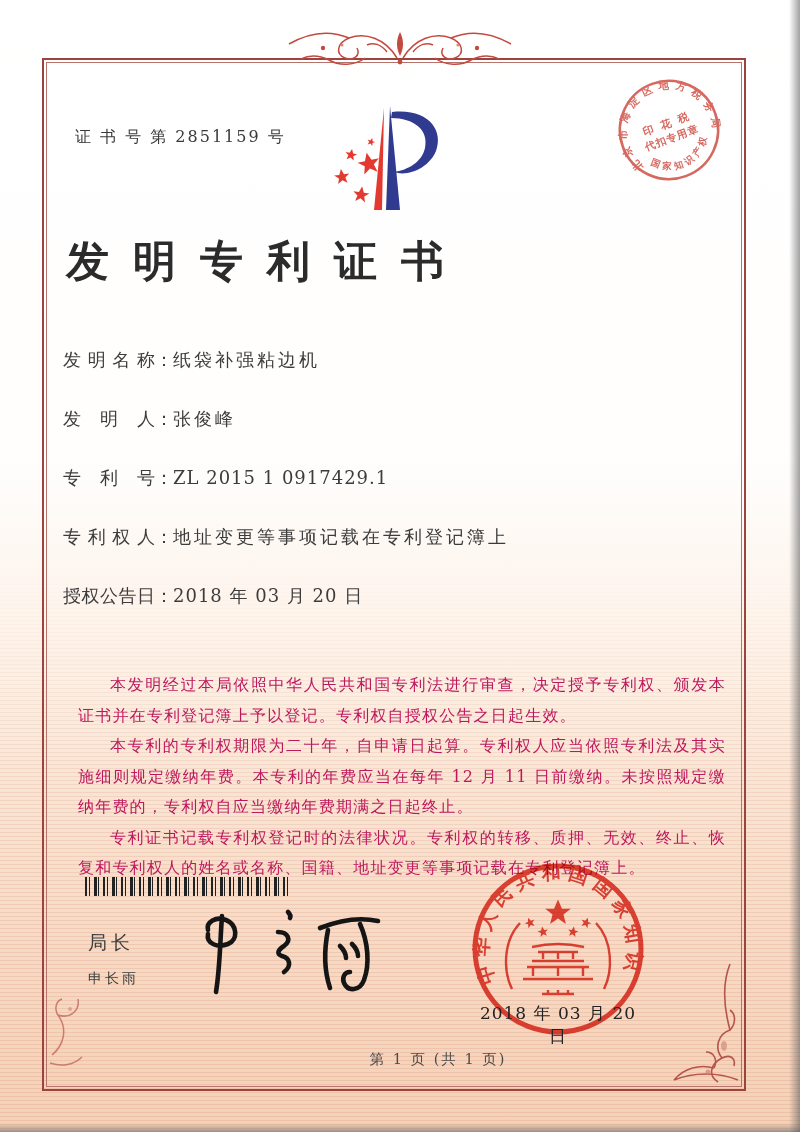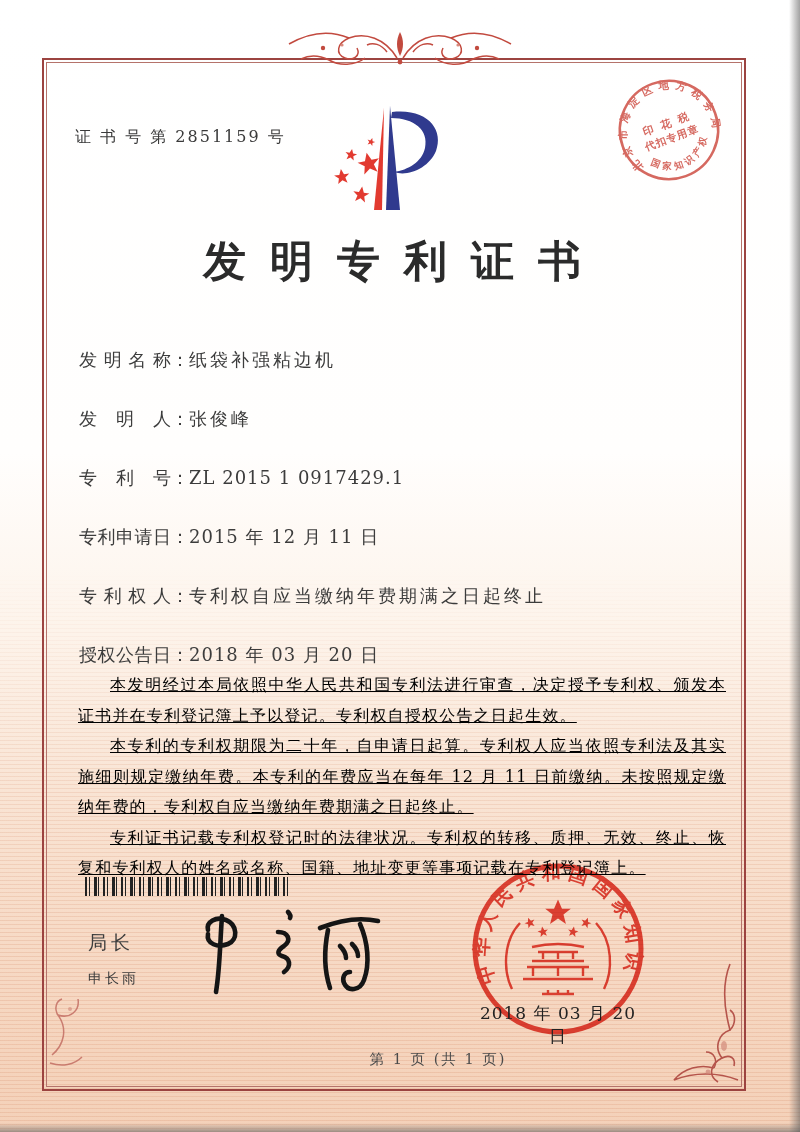--- a/index.html
+++ b/index.html
@@ -16,28 +16,28 @@
   .edge-b{position:absolute;left:0;bottom:0;width:100%;height:9px;background:linear-gradient(to bottom,rgba(0,0,0,0),rgba(105,105,105,.4) 70%,rgba(84,84,84,.55));}
   
   .frame{position:absolute;left:42px;top:58px;width:700px;height:1029px;border:2.5px solid #9c4340;}
   .frame-inner{position:absolute;inset:2px;border:1px solid #b5736b;}
   .orn-top{position:absolute;left:285px;top:18px;width:230px;height:54px;}
   .orn-br{position:absolute;left:664px;top:960px;width:78px;height:128px;}
   .orn-bl{position:absolute;left:44px;top:985px;width:60px;height:100px;}
   .cert-no{position:absolute;left:75px;top:127px;font-size:16px;letter-spacing:2px;color:#3a3a3a;}
   .logo{position:absolute;left:334px;top:100px;width:128px;height:118px;}
   .stamp{position:absolute;left:615px;top:76px;width:108px;height:108px;transform:rotate(-20deg);opacity:.88;mix-blend-mode:multiply;}
-  .title{position:absolute;left:42px;top:233px;width:700px;text-align:center;font-size:43px;font-weight:600;color:#2b2b2b;letter-spacing:24px;text-indent:24px;}
-  .fields{position:absolute;left:79px;top:348px;width:660px;}
+  .title{position:absolute;left:42px;top:233px;width:700px;text-align:left;font-size:43px;font-weight:600;color:#2b2b2b;letter-spacing:24px;text-indent:24px;}
+  .fields{position:absolute;left:63px;top:348px;width:660px;}
   .frow{height:22px;margin-bottom:37px;white-space:nowrap;color:#3c3c3c;}
   .fl{display:inline-block;width:92px;font-size:18px;text-align:justify;text-align-last:justify;vertical-align:bottom;}
   .fc{font-size:18px;}
   .fv{font-size:18px;letter-spacing:3px;}
   .fv-lat{letter-spacing:1px;margin-top:42px;}
-  .paras{position:absolute;left:78px;top:670px;width:648px;color:#000000;text-decoration:underline;}
+  .paras{position:absolute;left:78px;top:670px;width:648px;color:#be185d;}
   .paras p{margin:0;text-indent:2em;font-size:16px;line-height:30.5px;letter-spacing:1.2px;text-align:justify;}
   .barcode{position:absolute;left:85px;top:877px;width:205px;height:19px;
     background:repeating-linear-gradient(90deg,#222 0 2px,transparent 2px 4px,#222 4px 5px,transparent 5px 9px,#222 9px 12px,transparent 12px 13px,#222 13px 14px,transparent 14px 18px);}
   .dir-label{position:absolute;left:88px;top:930px;font-size:19px;letter-spacing:4px;color:#3c3c3c;font-family:"Liberation Sans","DejaVu Sans",sans-serif;text-align:right;}
   .dir-name{position:absolute;left:88px;top:970px;font-size:14px;letter-spacing:3px;color:#3c3c3c;font-family:"Liberation Sans","DejaVu Sans",sans-serif;}
   .sig{position:absolute;left:192px;top:898px;width:205px;height:105px;}
   .seal{position:absolute;left:470px;top:861px;width:176px;height:176px;opacity:.92;mix-blend-mode:multiply;}
   .issue-date{position:absolute;left:468px;top:1002px;width:180px;text-align:center;font-size:17px;letter-spacing:1px;color:#222;}
   .footer{position:absolute;left:42px;top:1050px;width:792px;text-align:center;font-size:14.5px;letter-spacing:2px;color:#4a4a4a;}
 </style>
@@ -110,24 +110,21 @@
     <div class="frow">
       <span class="fl">发明名称</span><span class="fc">：</span><span class="fv">纸袋补强粘边机</span>
     </div>
     <div class="frow">
       <span class="fl">发明人</span><span class="fc">：</span><span class="fv">张俊峰</span>
     </div>
     <div class="frow">
       <span class="fl">专利号</span><span class="fc">：</span><span class="fv fv-lat">ZL 2015 1 0917429.1</span>
     </div>
     <div class="frow">
-      <span class="fl">专利申请日</span><span class="fc">：</span><span class="fv fv-lat">2015 年 12 月 11 日</span>
-    </div>
-    <div class="frow">
-      <span class="fl">专利权人</span><span class="fc">：</span><span class="fv">专利权自应当缴纳年费期满之日起终止</span>
+      <span class="fl">专利权人</span><span class="fc">：</span><span class="fv">地址变更等事项记载在专利登记簿上</span>
     </div>
     <div class="frow">
       <span class="fl">授权公告日</span><span class="fc">：</span><span class="fv fv-lat">2018 年 03 月 20 日</span>
     </div>
   </div>
 
   <div class="paras">
     <p>本发明经过本局依照中华人民共和国专利法进行审查，决定授予专利权、颁发本证书并在专利登记簿上予以登记。专利权自授权公告之日起生效。</p>
     <p>本专利的专利权期限为二十年，自申请日起算。专利权人应当依照专利法及其实施细则规定缴纳年费。本专利的年费应当在每年 12 月 11 日前缴纳。未按照规定缴纳年费的，专利权自应当缴纳年费期满之日起终止。</p>
     <p>专利证书记载专利权登记时的法律状况。专利权的转移、质押、无效、终止、恢复和专利权人的姓名或名称、国籍、地址变更等事项记载在专利登记簿上。</p>

